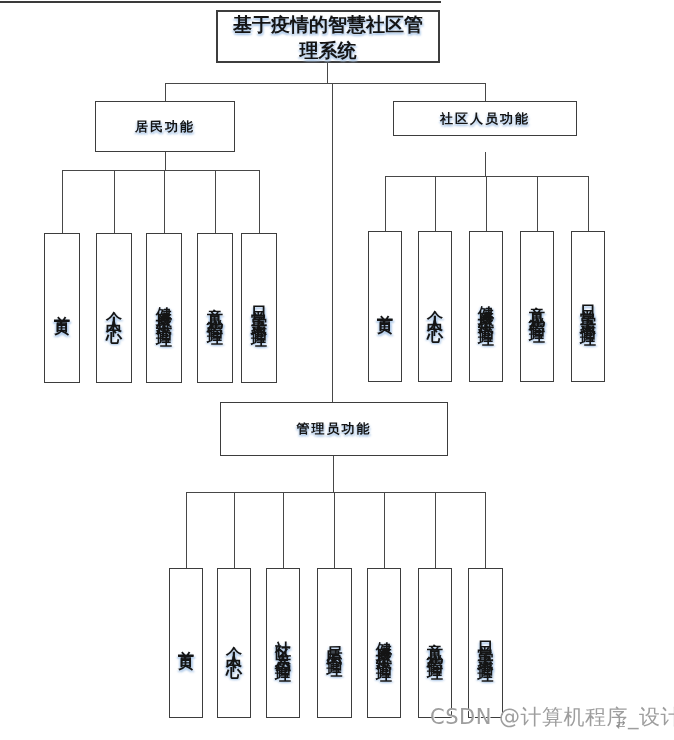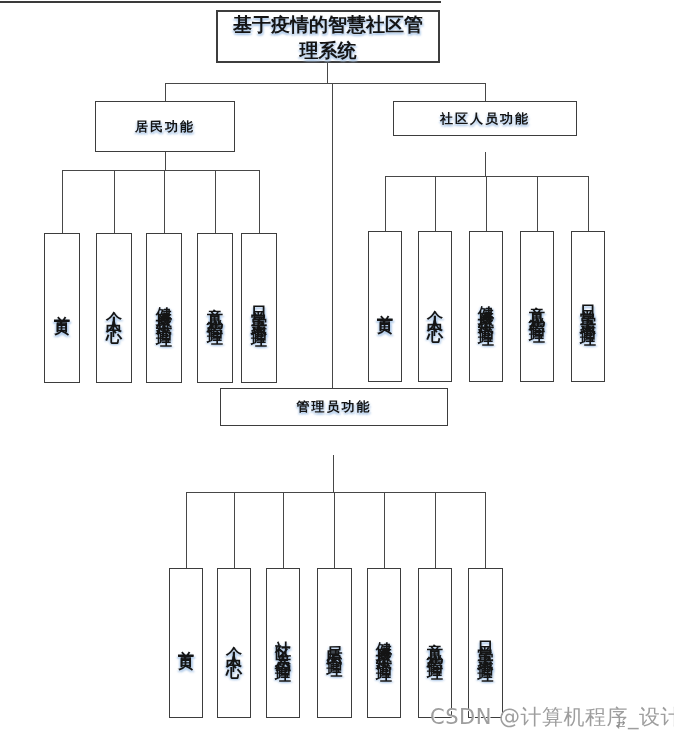--- a/index.html
+++ b/index.html
@@ -75,21 +75,21 @@
   <div class="ln v" style="left:283px;top:492px;height:77px"></div>
   <div class="ln v" style="left:334px;top:492px;height:77px"></div>
   <div class="ln v" style="left:384px;top:492px;height:77px"></div>
   <div class="ln v" style="left:435px;top:492px;height:77px"></div>
   <div class="ln v" style="left:485px;top:492px;height:77px"></div>
 
   <div class="box root" style="left:216px;top:10px;width:224px;height:53px">基于疫情的智慧社区管理系统</div>
 
   <div class="box branch" style="left:95px;top:101px;width:140px;height:51px">居民功能</div>
   <div class="box branch" style="left:393px;top:101px;width:184px;height:35px">社区人员功能</div>
-  <div class="box branch" style="left:220px;top:388px;width:228px;height:38px">管理员功能</div>
+  <div class="box branch" style="left:220px;top:402px;width:228px;height:54px">管理员功能</div>
 
   <div class="box leaf" style="left:44px;top:233px;width:36px;height:150px">首页</div>
   <div class="box leaf" style="left:96px;top:233px;width:36px;height:150px">个人中心</div>
   <div class="box leaf" style="left:146px;top:233px;width:36px;height:150px">健康打卡管理</div>
   <div class="box leaf" style="left:197px;top:233px;width:36px;height:150px">意见栏管理</div>
   <div class="box leaf" style="left:241px;top:233px;width:36px;height:150px">日常需求管理</div>
 
   <div class="box leaf" style="left:368px;top:231px;width:34px;height:151px">首页</div>
   <div class="box leaf" style="left:418px;top:231px;width:34px;height:151px">个人中心</div>
   <div class="box leaf" style="left:469px;top:231px;width:34px;height:151px">健康打卡管理</div>

